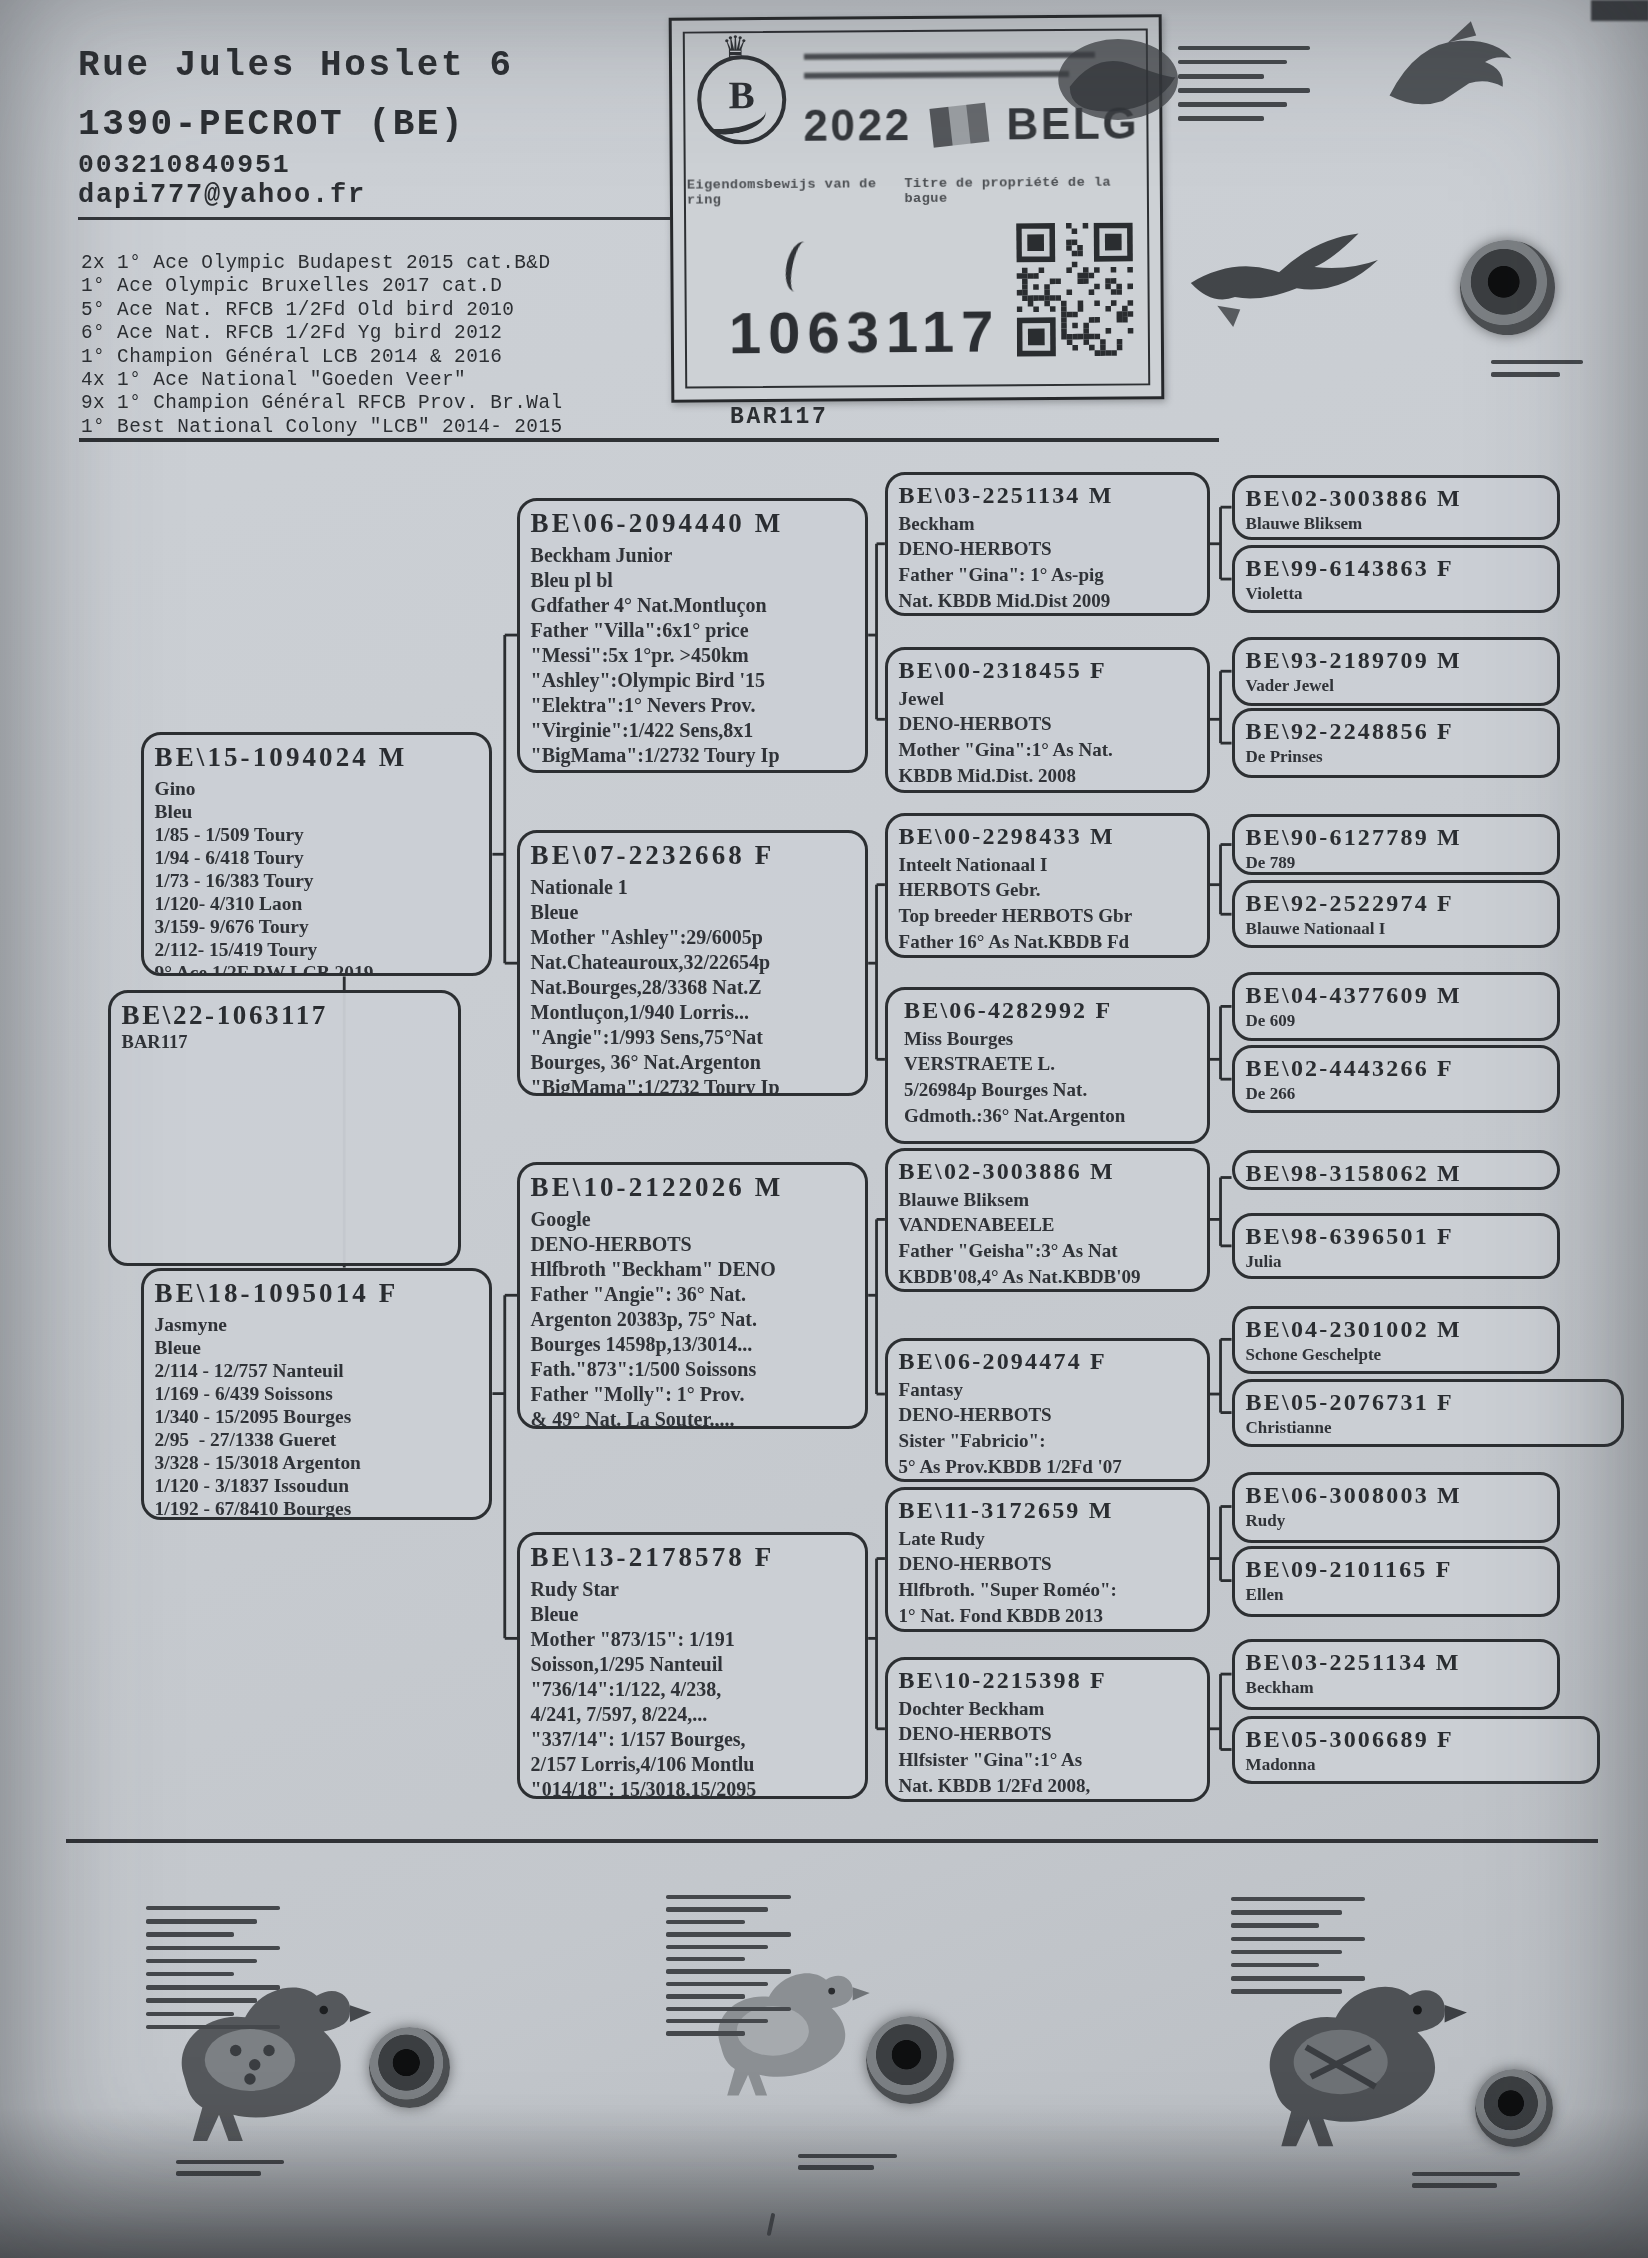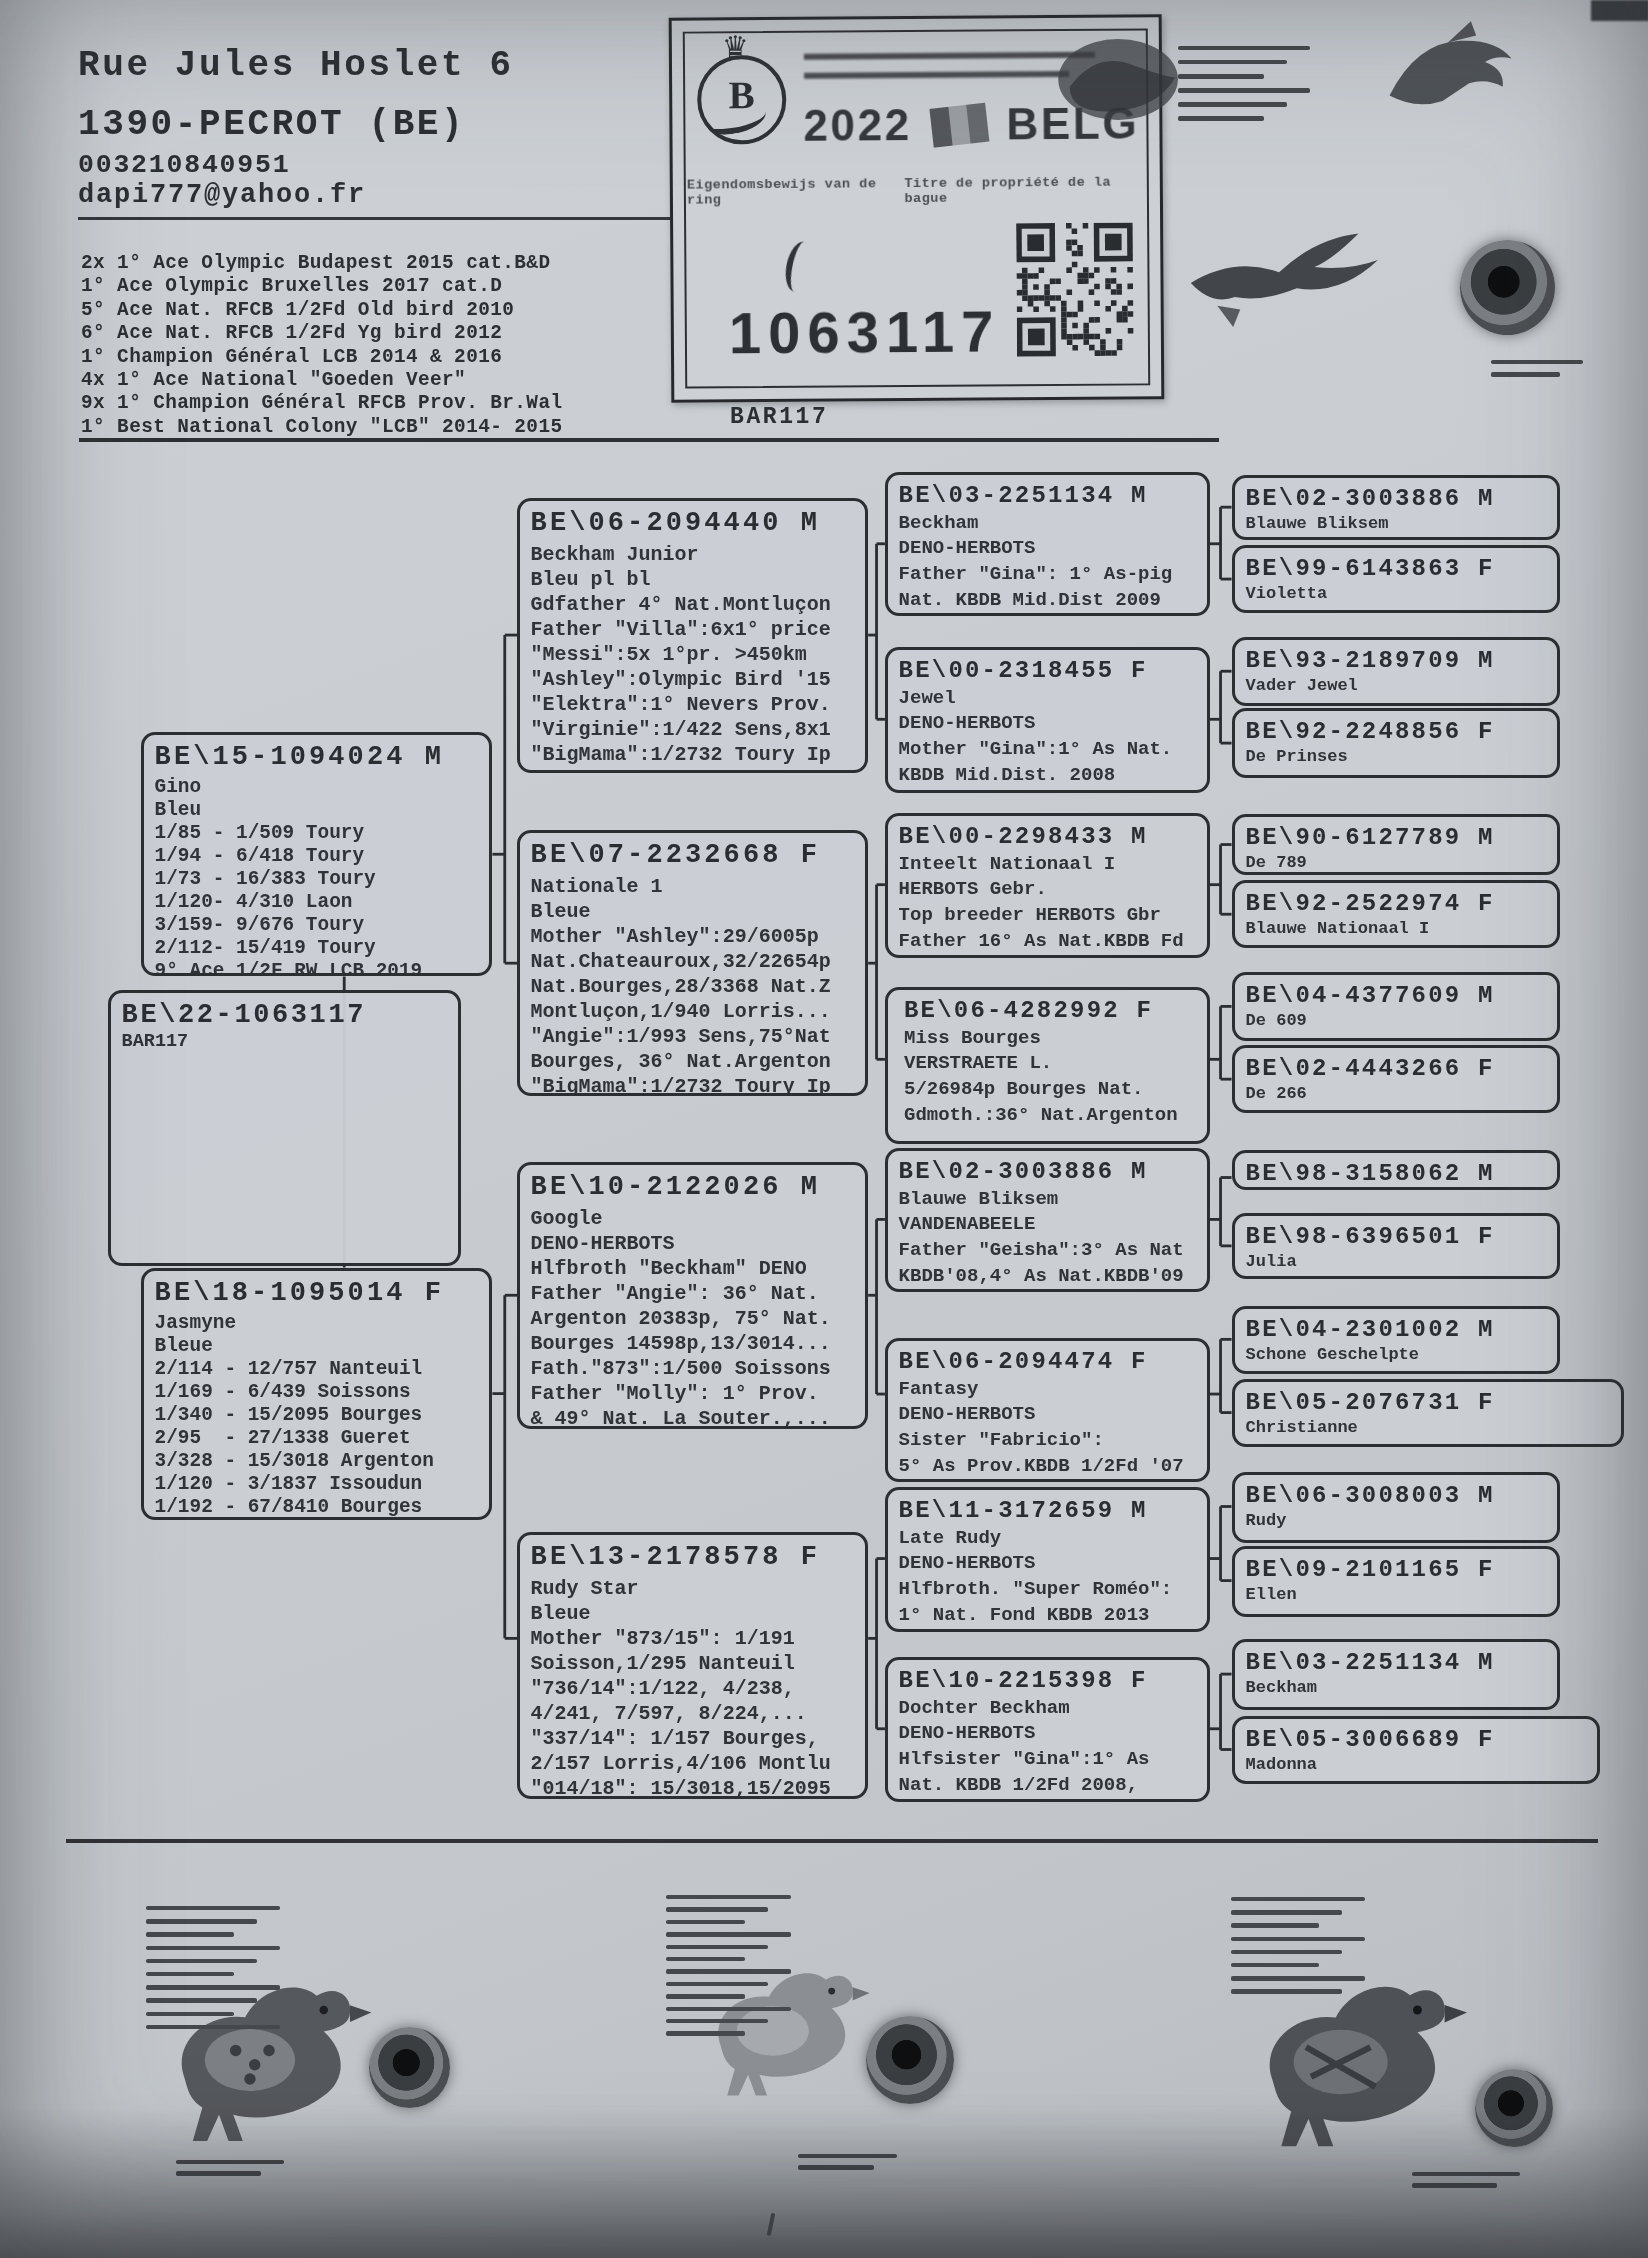--- a/index.html
+++ b/index.html
@@ -13,21 +13,21 @@
   .bottom-shade{position:absolute;left:0;right:0;bottom:0;height:150px;z-index:39;pointer-events:none;
     background:linear-gradient(180deg,rgba(40,42,45,0) 0%,rgba(40,42,45,.34) 70%,rgba(30,32,34,.55) 100%);}
   
   .owner{position:absolute;left:78px;top:26.5px;z-index:5;}
   .owner .name{font-size:41px;letter-spacing:4.4px;font-weight:bold;white-space:nowrap;}
   .owner .addr{font-size:36px;letter-spacing:2.6px;font-weight:bold;margin-top:18px;white-space:nowrap;}
   .owner .phone{font-size:26.5px;letter-spacing:1.8px;margin-top:5.3px;font-weight:bold;}
   .owner .email{font-size:27px;letter-spacing:1.8px;font-weight:bold;display:inline-block;
     border-bottom:3.5px solid #34373b;padding-bottom:7px;width:609px;}
   .achv{position:absolute;left:81px;top:252px;z-index:5;}
-  .achv div{font-size:19.4px;line-height:23.4px;font-weight:bold;letter-spacing:0.4px;white-space:pre;}
+  .achv div{font-size:19.4px;line-height:23.4px;font-weight:normal;letter-spacing:0.4px;white-space:pre;}
   .rule2{position:absolute;left:79px;top:438px;width:1140px;height:3.5px;background:#2e3134;z-index:5;}
   
   .card{position:absolute;left:670px;top:16px;width:487px;height:379px;z-index:6;
     background:#cdd1d5;border:3.5px solid #26282b;transform:rotate(-.4deg);
     box-shadow:1.8px 2.6px 7px rgba(50,52,55,.35);}
   .card .inner{position:absolute;inset:10.6px;border:2.6px solid #2d3033;}
   .logo{position:absolute;left:25px;top:35px;width:81px;height:81px;border:4.4px solid #2f3236;
     border-radius:50%;text-align:center;}
   .logo .crown{position:absolute;top:-30px;left:21px;font-size:30px;color:#2f3236;font-family:"DejaVu Sans",sans-serif;}
   .logo .b{font-family:"Liberation Serif",serif;font-weight:bold;font-size:39px;line-height:71px;}
@@ -51,22 +51,22 @@
   
   .bars{position:absolute;z-index:5;}
   .bars span{display:block;background:#45484c;filter:blur(0.7px);border-radius:1.8px;}
   .deco{position:absolute;z-index:5;}
   .eye{position:absolute;border-radius:50%;z-index:5;
     background:radial-gradient(circle at 46% 44%, #0e0f10 0 21%, #3b3e41 22% 44%, #7b7f83 45% 58%, #4c4f52 59% 74%, #292b2e 75% 100%);
     box-shadow:0 0 12.4px rgba(35,37,39,.55);}
   .cornermark{position:absolute;right:0;top:0;width:58px;height:21px;background:#3a3d41;z-index:8;filter:blur(0.9px);}
   
   #connectors{position:absolute;left:0;top:0;z-index:2;}
-  .pbox{position:absolute;z-index:3;border:3.1px solid #2c2f32;border-radius:14px;
-    background:rgba(203,207,212,.96);padding:7px 10.6px;box-sizing:border-box;overflow:hidden;}
+  .pbox{position:absolute;z-index:3;border:3.1px solid #2c2f32;border-radius:20px;
+    background:rgba(203,207,212,.96);padding:7px 10.6px;box-sizing:border-box;overflow:hidden;font-family:Liberation Serif, serif;}
   .pbox .ring{font-weight:bold;white-space:nowrap;color:#2a2d31;}
   .pbox .ln{font-weight:bold;white-space:pre;color:#303338;}
   .g2 .ring,.g3 .ring{font-size:27px;letter-spacing:3.1px;margin-bottom:3.5px;}
   .g2 .ln{font-size:19.4px;line-height:23px;}
   .g3 .ln{font-size:20px;line-height:25px;}
   .g4 .ring,.g5 .ring{font-size:24px;letter-spacing:2.2px;margin-bottom:1.8px;}
   .g4 .ln{font-size:19px;line-height:25.6px;}
   .g5 .ln{font-size:17px;line-height:19.4px;}
   .g1 .ring{font-size:27px;letter-spacing:2.6px;}
   .g1 .ln{font-size:18.5px;line-height:23px;}

